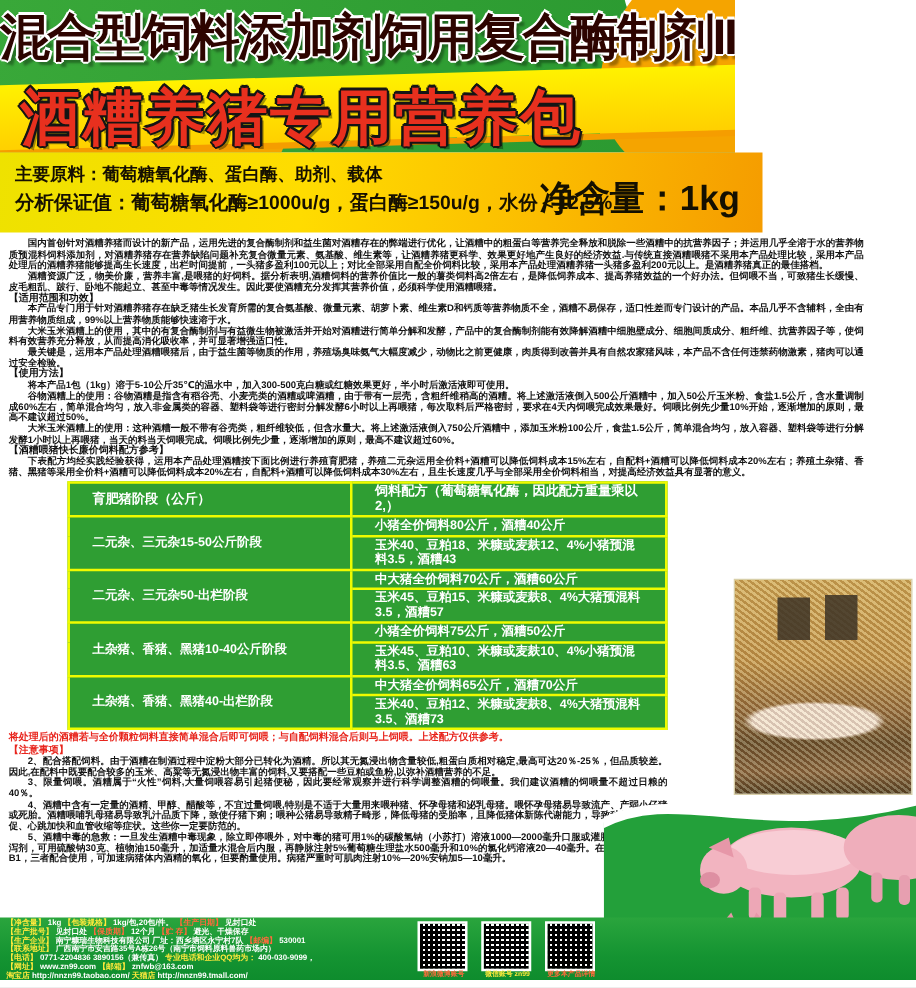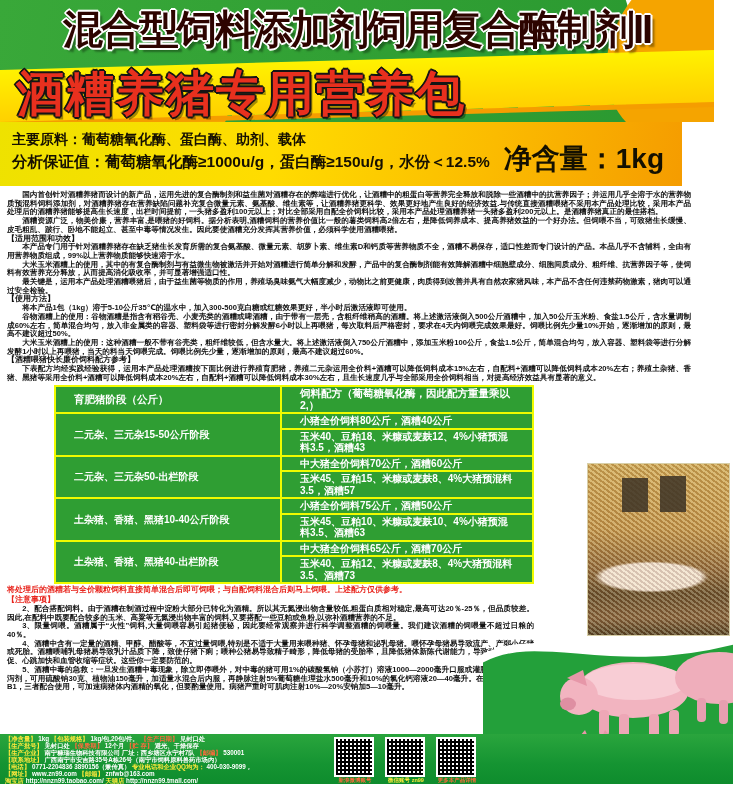--- a/index.html
+++ b/index.html
@@ -1,41 +1,41 @@
 <!DOCTYPE html>
 <html><head>
 <meta charset="utf-8">
 <style>
   html,body{margin:0;padding:0;background:#ddd}
   .page{position:relative;width:733px;height:790px;background:#fff;overflow:hidden;
         font-family:"Liberation Sans","DejaVu Sans",sans-serif;-webkit-font-smoothing:antialiased}
 
   
-  .top-banner{position:absolute;top:0;left:0;width:714px;height:122px;
+  .top-banner{position:absolute;top:0;left:0;width:588px;height:122px;
               background:linear-gradient(100deg,#39a839 0%,#2f9e33 60%,#2a9830 100%);overflow:hidden}
   .tb-swoosh-left{position:absolute;left:-70px;top:78px;width:300px;height:110px;background:#f5a400;
                   border-radius:50%;transform:rotate(-10deg)}
   .tb-orange-right{position:absolute;right:-46px;top:-36px;width:150px;height:180px;background:#f5a400;
                    border-radius:48% 52% 55% 45%/55% 60% 40% 45%;transform:rotate(18deg)}
   .tb-white-tr{position:absolute;right:-30px;top:-64px;width:120px;height:110px;background:#fff;
                border-radius:50%;transform:rotate(18deg)}
   .tb-yellow{position:absolute;left:-12px;right:-12px;top:60px;height:52px;
              background:linear-gradient(180deg,#fff200 0%,#ffdf00 55%,#ffd000 100%);
              transform:rotate(-1.6deg);box-shadow:0 5px 0 #f59d00}
   .main-title{position:absolute;top:2px;left:0;width:100%;margin:0;text-align:center;
               font-size:40px;font-weight:bold;color:#2d0400;letter-spacing:-2px;white-space:nowrap;
               text-shadow:-2px 0 #fff,2px 0 #fff,0 -2px #fff,0 2px #fff,-1px -1px #fff,1px 1px #fff,
                           -1px 1px #fff,1px -1px #fff,4px 4px 2px rgba(0,0,0,.35)}
   .subtitle{position:absolute;top:62px;left:16px;width:100%;text-align:left;
             font-size:48px;font-weight:bold;color:#e8301e;letter-spacing:2px;white-space:nowrap;
             text-shadow:-2px 0 #151515,2px 0 #151515,0 -2px #151515,0 2px #151515,
                         -1px -1px #151515,1px 1px #151515,-1px 1px #151515,1px -1px #151515,3px 3px 0 rgba(0,0,0,.35)}
 
   
-  .info-band{position:absolute;top:122px;left:0;width:682px;height:64px;
+  .info-band{position:absolute;top:122px;left:0;width:610px;height:64px;
              background:linear-gradient(100deg,#eee200 0%,#ffdc00 40%,#fbbb00 72%,#f59c00 100%)}
   .ib-line1{position:absolute;left:12px;top:9px;font-size:14px;font-weight:bold;color:#161000;white-space:nowrap}
   .ib-line2{position:absolute;left:12px;top:30px;font-size:15.5px;font-weight:bold;color:#161000;white-space:nowrap}
   .ib-net{position:absolute;right:18px;top:18px;font-size:28px;font-weight:bold;color:#141000;white-space:nowrap}
 
   
   .content{position:absolute;top:186px;left:0;width:697px;box-sizing:border-box;padding:5px 6px 0 7px;
            font-size:7.6px;line-height:8.7px;font-weight:bold;color:#131313;text-align:justify}
   .content p{margin:0;text-indent:2em}
   .content p.sec-h{text-indent:0;font-size:8px;color:#111}

